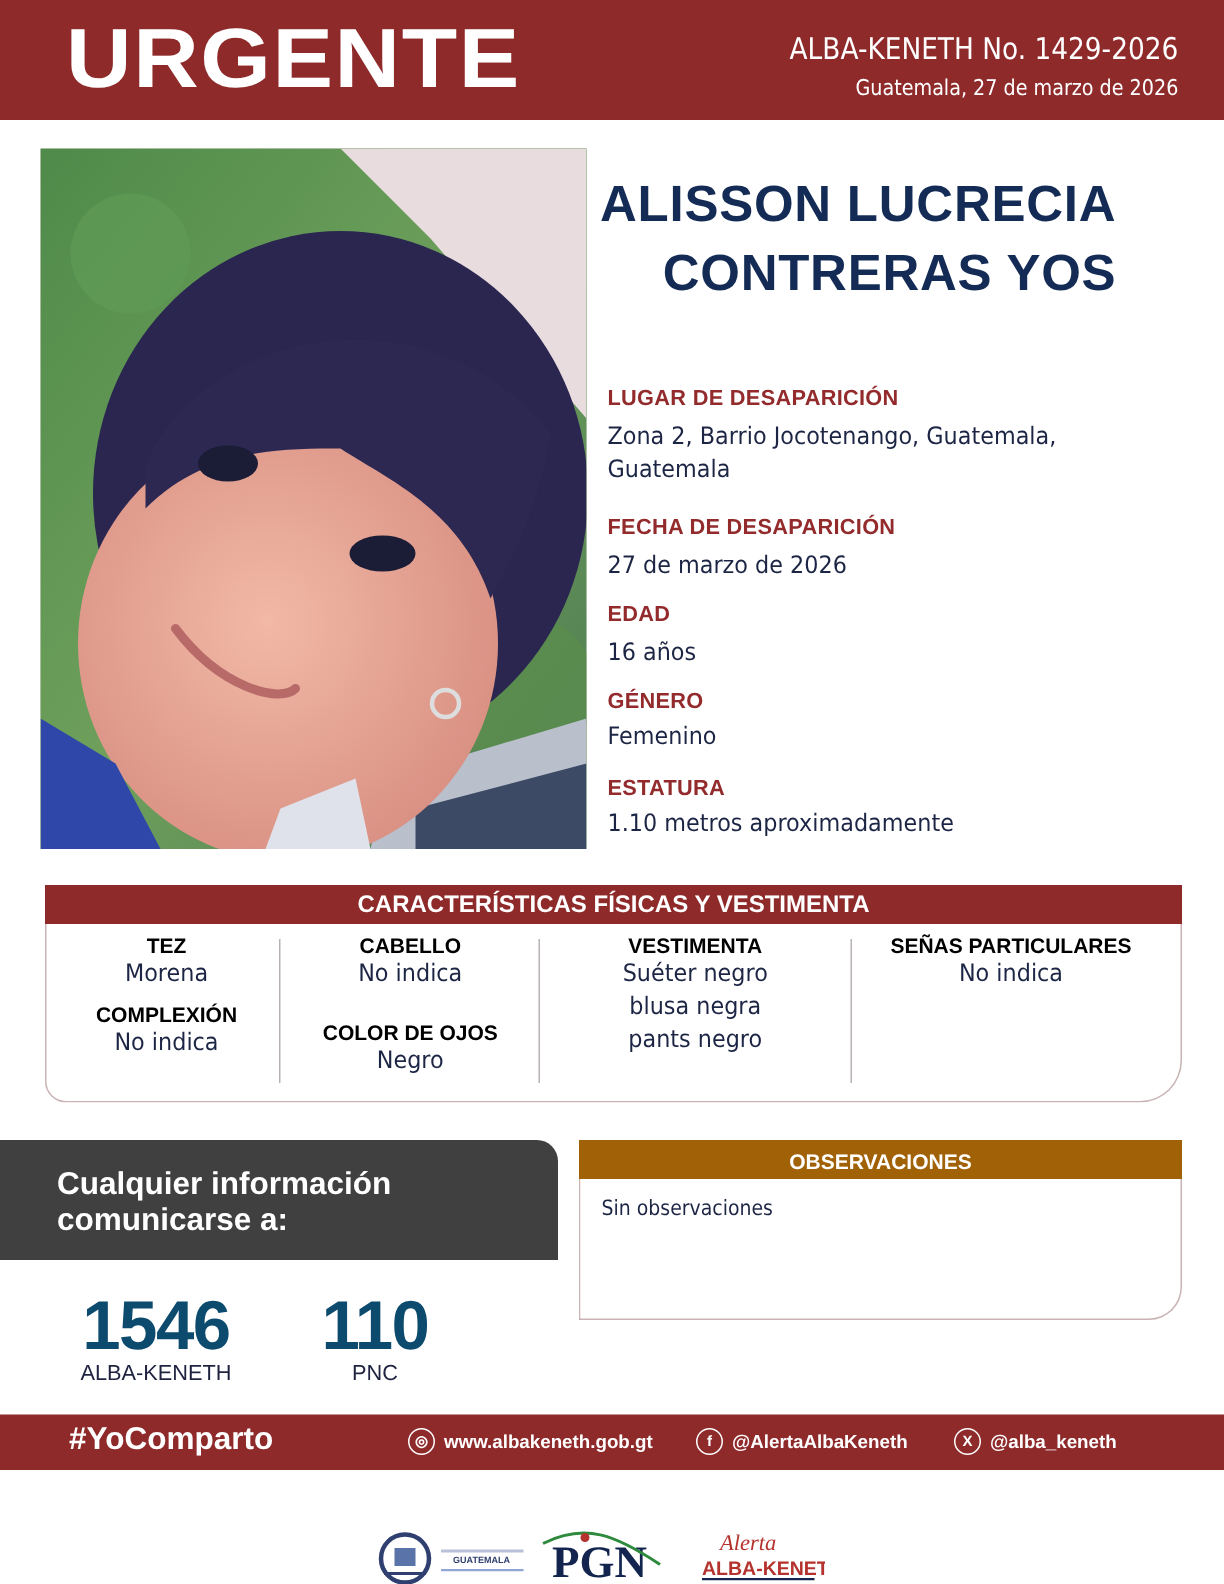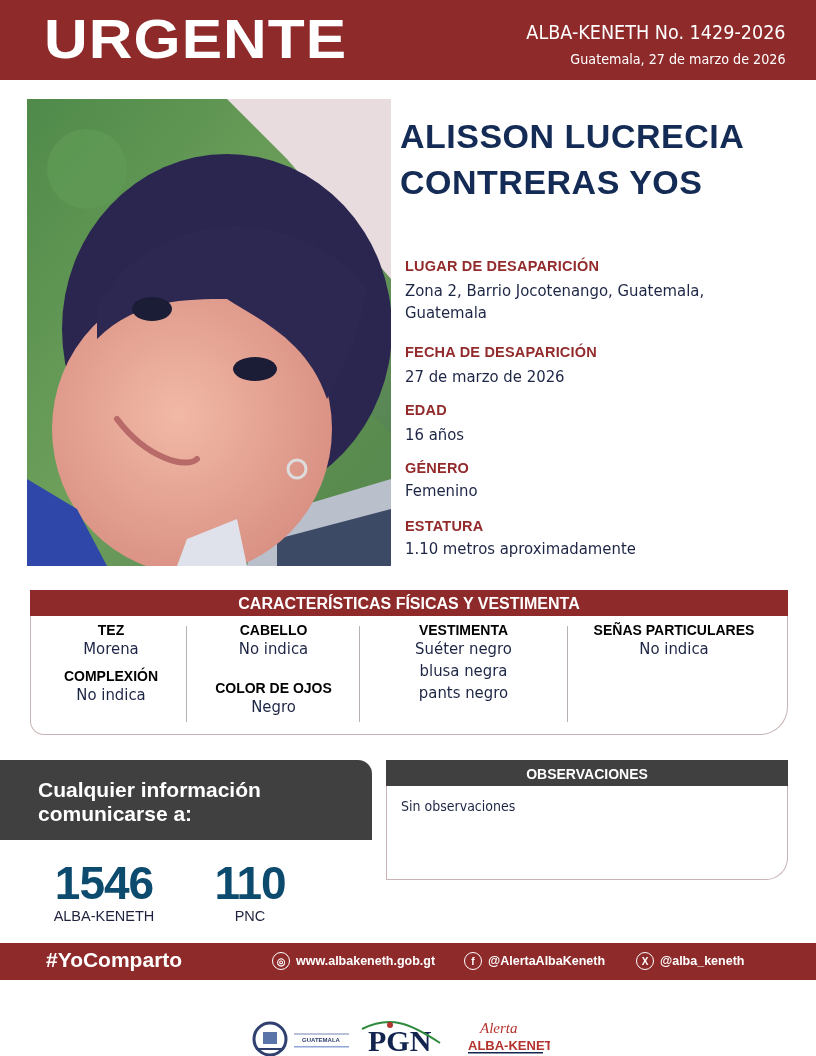--- a/index.html
+++ b/index.html
@@ -7,41 +7,41 @@
   body { position: relative; font-family: "DejaVu Sans", sans-serif; color: #1d2545; }
 
   .header { position: absolute; left: 0; top: 0; width: 816px; height: 80px; background: #8f2a2b; }
   .header .urgent { position: absolute; left: 44px; top: 6px; font-family: "Liberation Sans", sans-serif; font-weight: 900; font-size: 56px; letter-spacing: 1px; color: #fff; transform: scaleX(1.08); transform-origin: left; }
   .header .case-no { position: absolute; right: 30px; top: 20px; font-family: "DejaVu Sans", sans-serif; font-size: 20px; color: #fff; transform: scaleX(0.88); transform-origin: right; }
   .header .case-date { position: absolute; right: 30px; top: 51px; font-family: "DejaVu Sans", sans-serif; font-size: 14.5px; color: #fff; transform: scaleX(0.88); transform-origin: right; }
 
   .photo { position: absolute; left: 27px; top: 99px; width: 364px; height: 467px; overflow: hidden; background: #6a8a5a; }
   .photo svg { display: block; }
 
-  .name { position: absolute; left: 400px; top: 113px; font-family: "Liberation Sans", sans-serif; font-weight: 900; font-size: 34px; line-height: 46px; color: #132b55; letter-spacing: 0.5px; }
+  .name { position: absolute; left: 400px; top: 113px; font-family: "Liberation Sans", sans-serif; font-weight: 900; font-size: 34px; line-height: 46px; color: #132b55; letter-spacing: 0.5px; text-align: right; }
 
   .details { position: absolute; left: 405px; top: 258px; width: 400px; }
   .field-label { font-family: "Liberation Sans", sans-serif; font-weight: 900; font-size: 14.5px; color: #932b2d; letter-spacing: 0.2px; }
   .field-value { font-family: "DejaVu Sans", sans-serif; font-size: 16px; line-height: 22px; color: #1d2545; transform: scaleX(0.93); transform-origin: left; }
 
   .chars { position: absolute; left: 30px; top: 590px; width: 758px; height: 145px; border: 1px solid #c9b3b4; border-top: none; border-radius: 0 0 28px 14px; }
   .chars-head { position: absolute; left: -1px; top: 0; width: 758px; height: 26px; background: #8f2a2b; color: #fff; text-align: center; font-family: "Liberation Sans", sans-serif; font-weight: 700; font-size: 16px; line-height: 27px; }
   .col { position: absolute; top: 32px; text-align: center; }
   .col .cl { font-family: "Liberation Sans", sans-serif; font-weight: 900; font-size: 14px; color: #000000; }
   .col .cv { font-family: "DejaVu Sans", sans-serif; font-size: 16px; line-height: 22px; color: #1d2545; transform: scaleX(0.93); }
   .divider { position: absolute; top: 36px; width: 1px; height: 96px; background: #b9b2b3; }
 
   .contact { position: absolute; left: 0; top: 760px; width: 372px; height: 80px; background: #404040; border-radius: 0 14px 0 0; }
   .contact .ct { position: absolute; left: 38px; top: 18px; font-family: "Liberation Sans", sans-serif; font-weight: 700; font-size: 21px; line-height: 24px; color: #fff; }
   .num { position: absolute; text-align: center; }
   .num .n { font-family: "Liberation Sans", sans-serif; font-weight: 900; font-size: 46px; line-height: 46px; color: #0c4a6e; letter-spacing: -1px; }
   .num .l { font-family: "Liberation Sans", sans-serif; font-size: 14.5px; color: #1f2340; margin-top: 2px; }
 
   .obs { position: absolute; left: 386px; top: 760px; width: 402px; height: 120px; border: 1px solid #c9b3b4; border-top: none; border-radius: 0 0 22px 0; }
-  .obs-head { position: absolute; left: -1px; top: 0; width: 402px; height: 26px; background: #404040; color: #fff; text-align: center; font-family: "Liberation Sans", sans-serif; font-weight: 900; font-size: 14px; line-height: 28px; }
+  .obs-head { position: absolute; left: -1px; top: 0; width: 402px; height: 26px; background: #a16207; color: #fff; text-align: center; font-family: "Liberation Sans", sans-serif; font-weight: 900; font-size: 14px; line-height: 28px; }
   .obs-text { position: absolute; left: 14px; top: 38px; font-family: "DejaVu Sans", sans-serif; font-size: 14px; color: #1d2545; transform: scaleX(0.9); transform-origin: left; }
 
   .social { position: absolute; left: 0; top: 943px; width: 816px; height: 37px; background: #8f2a2b; }
   .social .tag { position: absolute; left: 46px; top: 5px; font-family: "Liberation Sans", sans-serif; font-weight: 900; font-size: 21px; color: #fff; }
   .social .item { position: absolute; top: 9px; display: flex; align-items: center; gap: 6px; color: #fff; font-family: "Liberation Sans", sans-serif; font-weight: 700; font-size: 12.5px; }
   .social .ic { width: 18px; height: 18px; border: 1.5px solid #fff; border-radius: 50%; display: flex; align-items: center; justify-content: center; font-size: 10px; font-weight: 700; }
 
   .logos { position: absolute; left: 250px; top: 1015px; width: 300px; height: 50px; }
 </style>
 </head>

